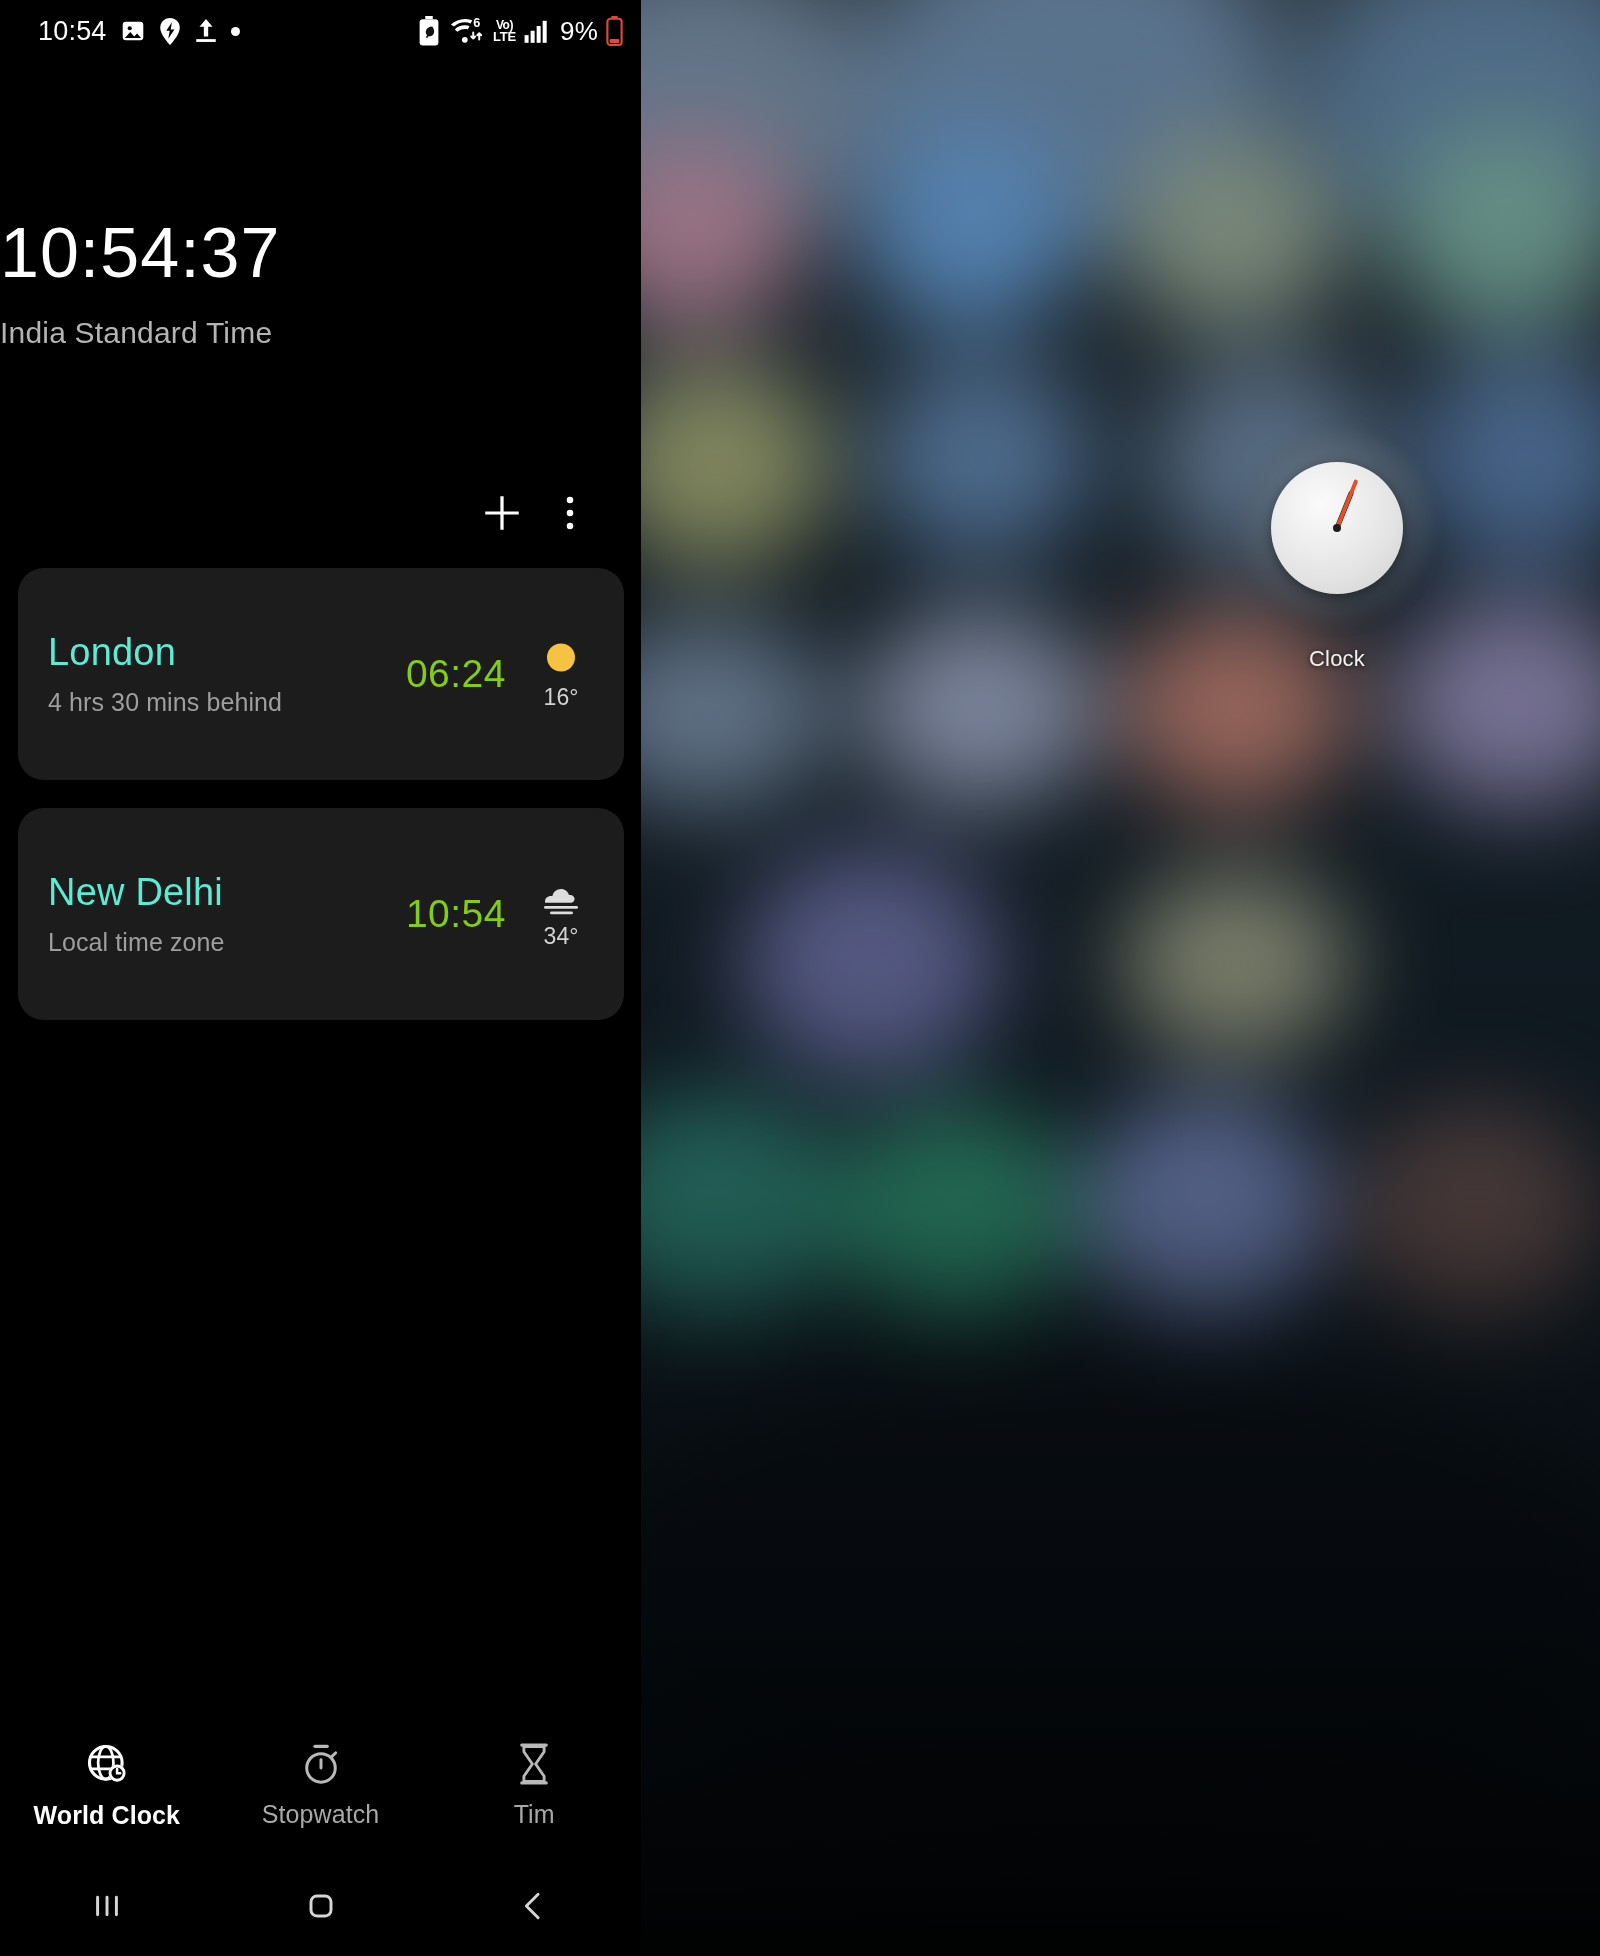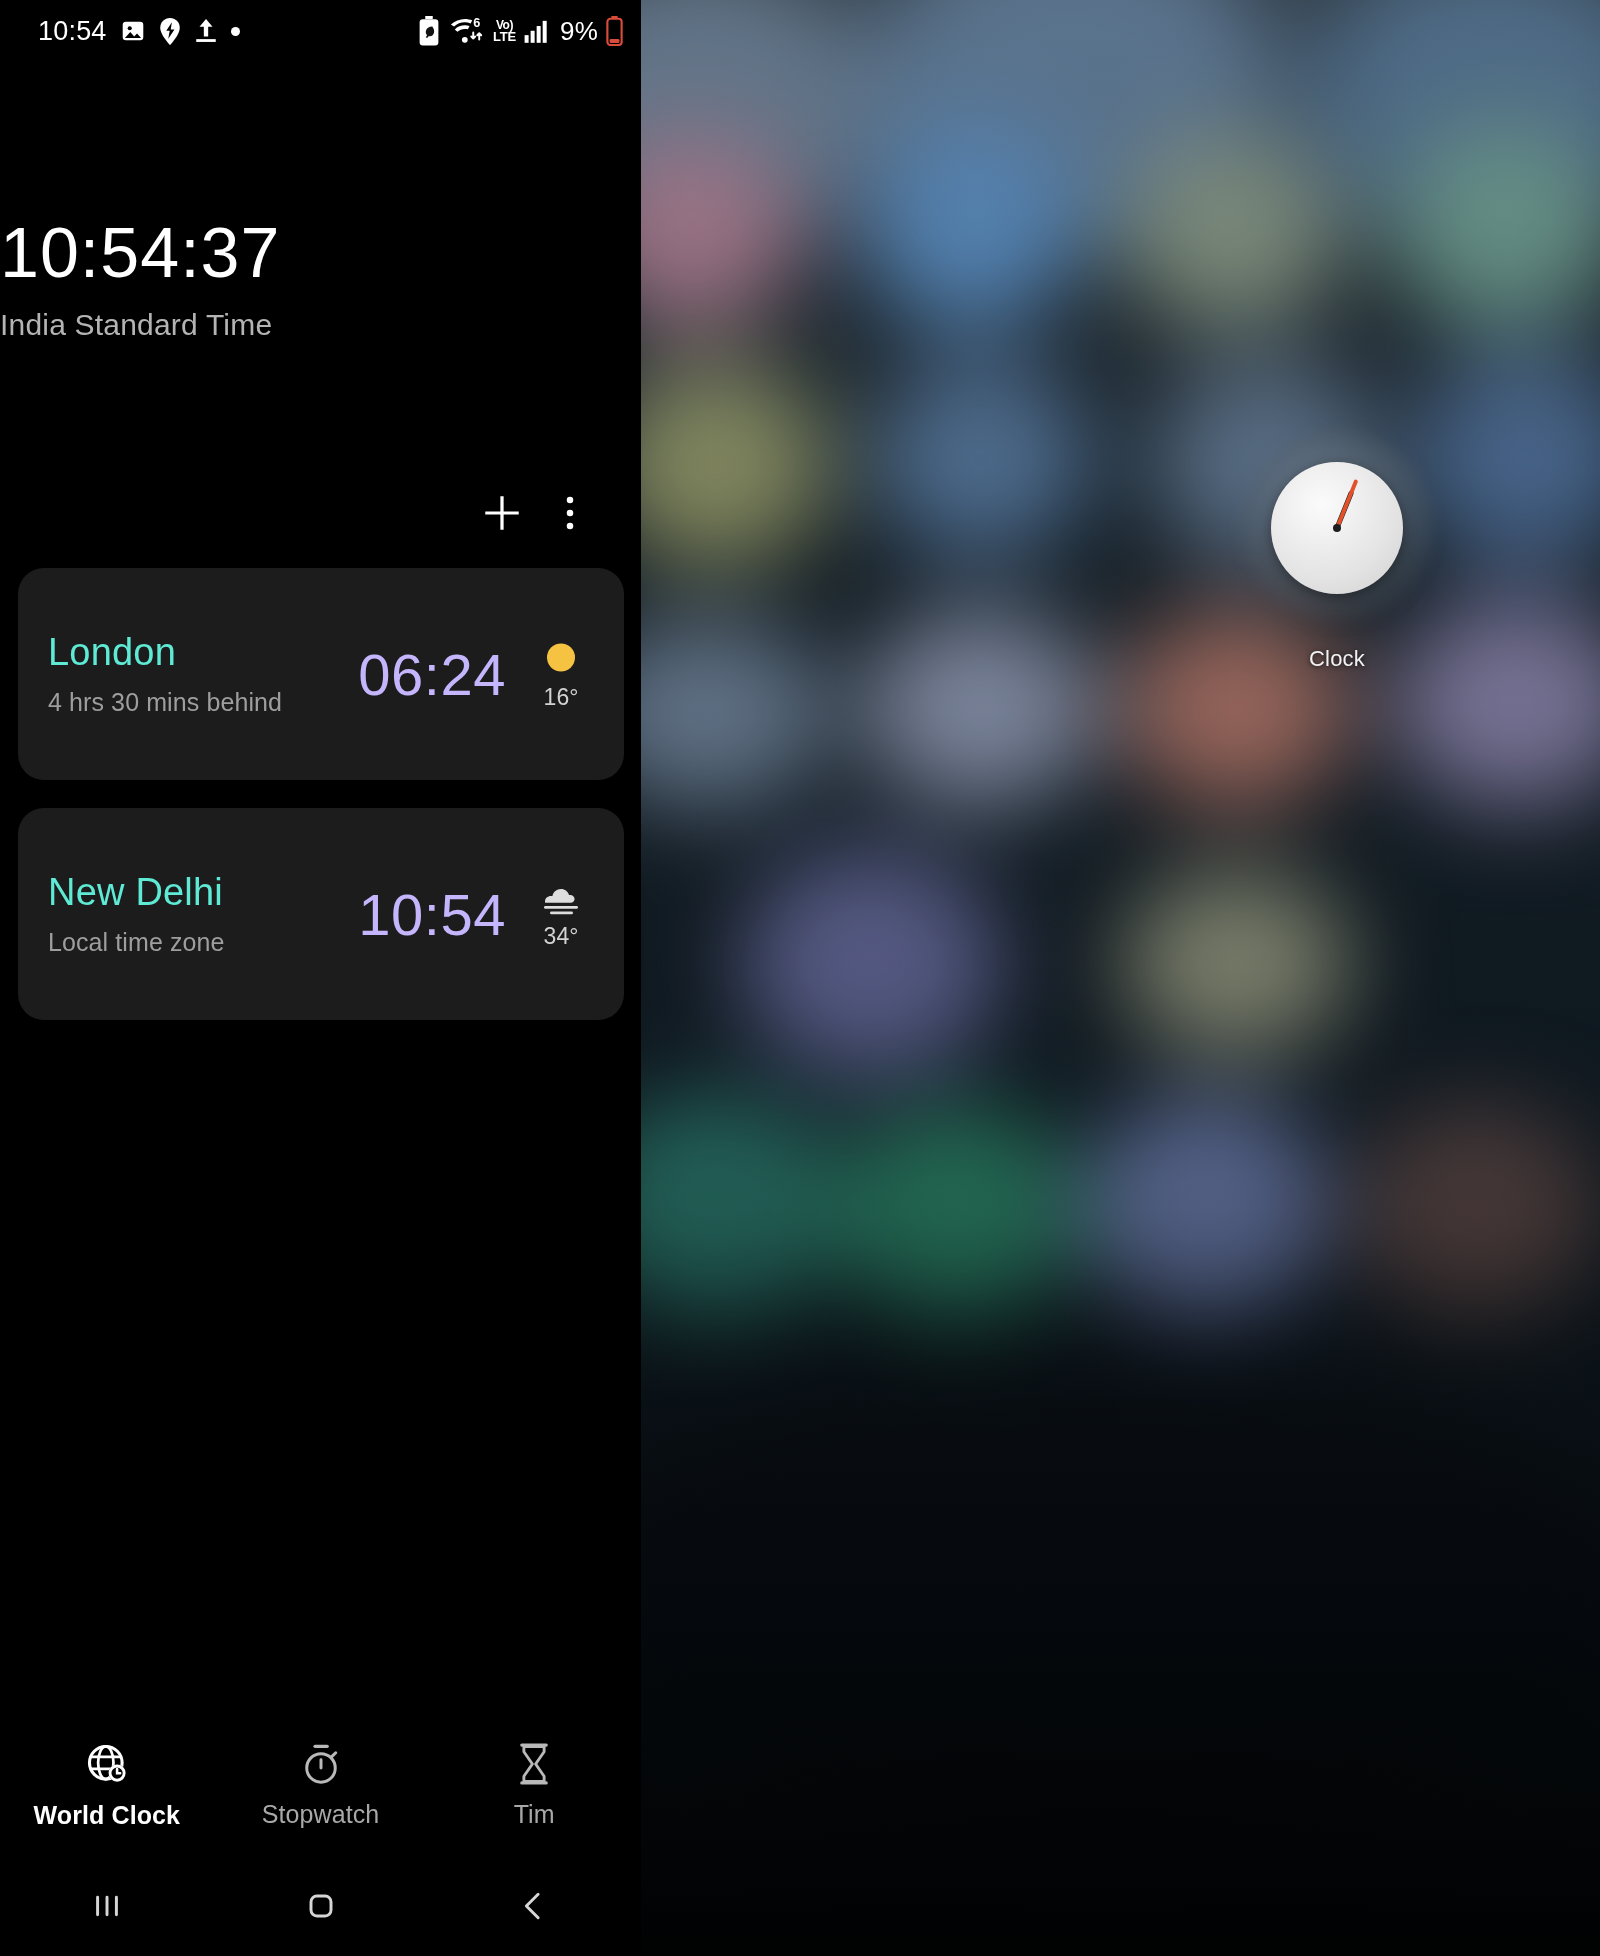--- a/index.html
+++ b/index.html
@@ -21,37 +21,37 @@
   .sb-dot { width:9px; height:9px; border-radius:50%; background:#fff; display:inline-block; }
   .sb-batt-pct { color:#fff; font-size:26px; letter-spacing:.2px; margin-left:2px; }
   .volte { display:flex; flex-direction:column; align-items:center; line-height:.92;
            color:#fff; font-size:12px; font-weight:700; }
   .volte .v1 { font-size:12px; letter-spacing:-.4px; }
   .volte .v2 { font-size:13px; letter-spacing:-.2px; }
 
   
   .bigclock { position:absolute; top:218px; left:0; width:641px; text-align:left; }
   .bigclock .t { color:#fff; font-size:70px; font-weight:350; letter-spacing:1px; line-height:1; }
-  .bigclock .z { color:#b4b4b4; font-size:30px; font-weight:400; margin-top:20px; letter-spacing:.2px; }
+  .bigclock .z { color:#b4b4b4; font-size:30px; font-weight:400; margin-top:28px; letter-spacing:.2px; }
 
   
   .actions { position:absolute; top:482px; left:0; width:641px;
              display:flex; justify-content:flex-end; align-items:center; gap:6px; padding-right:40px; }
   .act-btn { width:62px; height:62px; border-radius:50%; display:flex; align-items:center;
              justify-content:center; cursor:pointer; }
 
   
   .cards { position:absolute; top:568px; left:18px; width:606px; }
   .card { position:relative; background:#1c1c1c; border-radius:26px; height:212px;
           display:flex; align-items:center; padding:0 30px; margin-bottom:28px; cursor:pointer; }
   .card-left { flex:0 0 auto; }
   .card-city { color:#5eead4; font-size:38px; font-weight:400; letter-spacing:.2px; line-height:1.15; }
   .card-sub  { color:#9e9e9e; font-size:25px; font-weight:400; margin-top:14px; letter-spacing:.1px; }
   .card-time { position:absolute; right:118px; top:50%; transform:translateY(-50%);
-               color:#c4b5fd; font-size:58px; font-weight:330; letter-spacing:.5px; }
+               color:#84cc16; font-size:39px; font-weight:330; letter-spacing:.5px; }
   .card-wx   { position:absolute; right:24px; top:50%; transform:translateY(-50%);
                width:78px; display:flex; flex-direction:column; align-items:center; gap:6px; }
   .card-temp { color:#d2d2d2; font-size:23px; }
 
   
   .tabs { position:absolute; bottom:108px; left:0; width:641px; height:126px;
           display:flex; align-items:center; }
   .tab { flex:1 1 0; display:flex; flex-direction:column; align-items:center; gap:13px; cursor:pointer; }
   .tab-label { font-size:25px; color:#a8a8a8; letter-spacing:.1px; white-space:nowrap; }
   .tab.active .tab-label { color:#fff; font-weight:700; }

